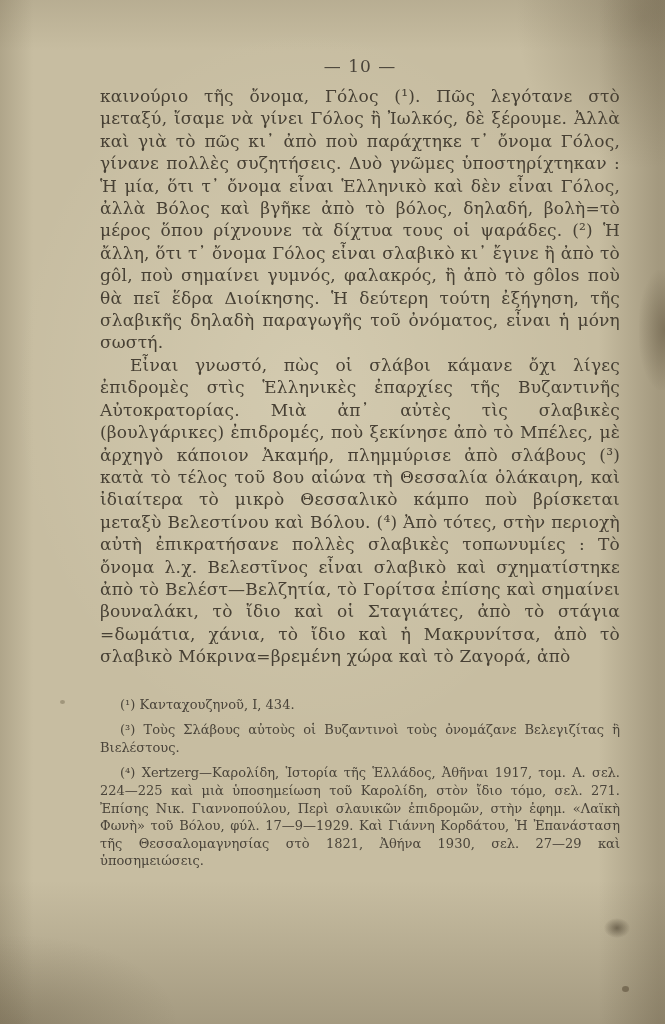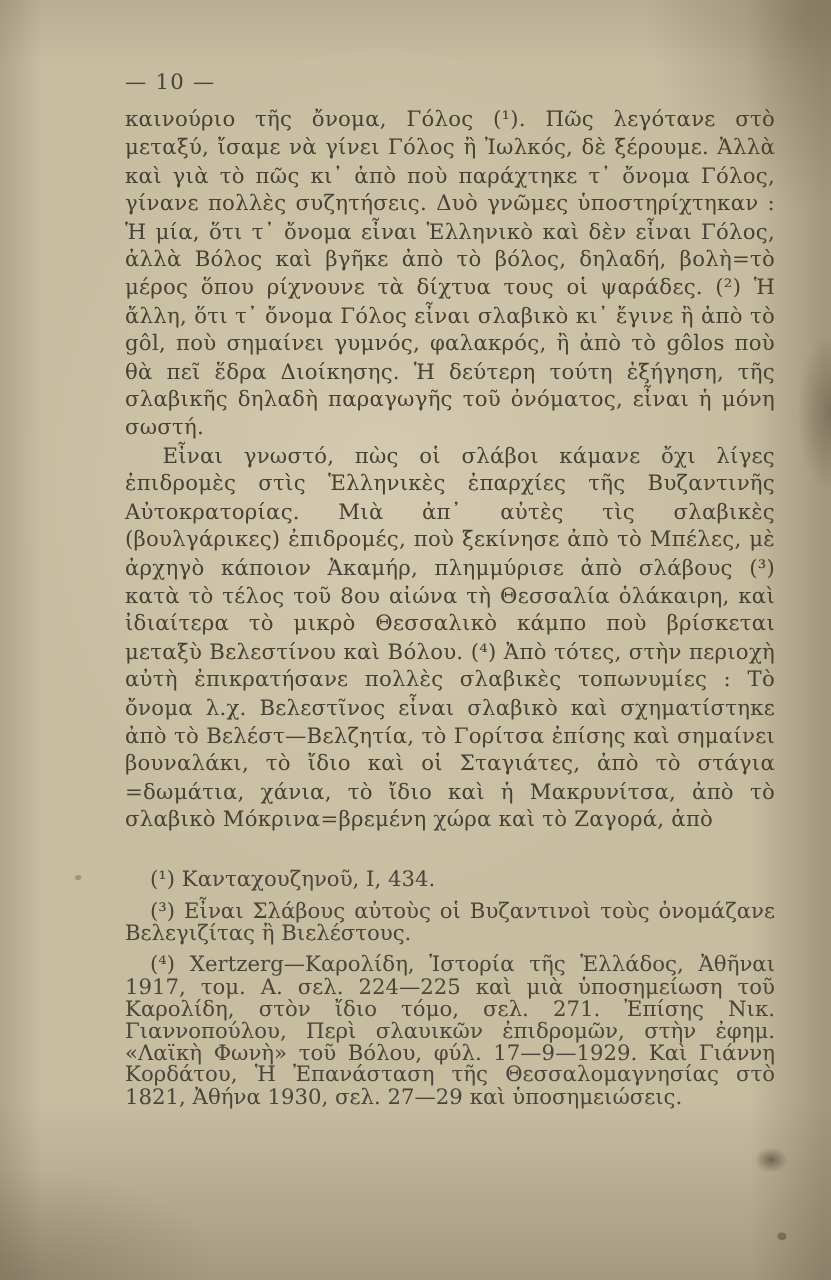--- a/index.html
+++ b/index.html
@@ -45,36 +45,37 @@
   }
   .stain.speck1 {
     top: 986px; left: 622px; width: 7px; height: 6px; border-radius: 50%;
     background: rgba(70,58,38,0.45);
   }
   .stain.speck2 {
     top: 700px; left: 60px; width: 5px; height: 4px; border-radius: 50%;
     background: rgba(70,58,38,0.30);
   }
   .page-number {
+    text-align: center;
     font-size: 17px;
     letter-spacing: 1px;
     margin-bottom: 9px;
     color: #4a443a;
   }
   .body-text {
     font-size: 17px;
     line-height: 22.4px;
     letter-spacing: 0.2px;
     text-align: justify;
   }
   .body-text p { margin: 0; }
   .body-text p.indent { text-indent: 30px; }
   .footnotes {
     margin-top: 28px;
-    font-size: 17px;
+    font-size: 13px;
     line-height: 17.6px;
     text-align: justify;
     color: #4a443a;
   }
   .footnotes p {
     margin: 0 0 8px 0;
     text-indent: 20px;
   }
 </style>
 </head>
@@ -91,17 +92,17 @@
 
   <div class="page-number">— 10 —</div>
 
   <div class="body-text">
     <p class="para">καινούριο τῆς ὄνομα, Γόλος (¹). Πῶς λεγότανε στὸ μεταξύ, ἴσαμε νὰ γίνει Γόλος ἢ Ἰωλκός, δὲ ξέρουμε. Ἀλλὰ καὶ γιὰ τὸ πῶς κι᾽ ἀπὸ ποὺ παράχτηκε τ᾽ ὄνομα Γόλος, γίνανε πολλὲς συζητήσεις. Δυὸ γνῶμες ὑποστηρίχτηκαν : Ἡ μία, ὅτι τ᾽ ὄνομα εἶναι Ἑλληνικὸ καὶ δὲν εἶναι Γόλος, ἀλλὰ Βόλος καὶ βγῆκε ἀπὸ τὸ βόλος, δηλαδή, βολὴ=τὸ μέρος ὅπου ρίχνουνε τὰ δίχτυα τους οἱ ψαράδες. (²) Ἡ ἄλλη, ὅτι τ᾽ ὄνομα Γόλος εἶναι σλαβικὸ κι᾽ ἔγινε ἢ ἀπὸ τὸ gôl, ποὺ σημαίνει γυμνός, φαλακρός, ἢ ἀπὸ τὸ gôlos ποὺ θὰ πεῖ ἕδρα Διοίκησης. Ἡ δεύτερη τούτη ἐξήγηση, τῆς σλαβικῆς δηλαδὴ παραγωγῆς τοῦ ὀνόματος, εἶναι ἡ μόνη σωστή.</p>
     <p class="para indent">Εἶναι γνωστό, πὼς οἱ σλάβοι κάμανε ὄχι λίγες ἐπιδρομὲς στὶς Ἑλληνικὲς ἐπαρχίες τῆς Βυζαντινῆς Αὐτοκρατορίας. Μιὰ ἀπ᾽ αὐτὲς τὶς σλαβικὲς (βουλγάρικες) ἐπιδρομές, ποὺ ξεκίνησε ἀπὸ τὸ Μπέλες, μὲ ἀρχηγὸ κάποιον Ἀκαμήρ, πλημμύρισε ἀπὸ σλάβους (³) κατὰ τὸ τέλος τοῦ 8ου αἰώνα τὴ Θεσσαλία ὁλάκαιρη, καὶ ἰδιαίτερα τὸ μικρὸ Θεσσαλικὸ κάμπο ποὺ βρίσκεται μεταξὺ Βελεστίνου καὶ Βόλου. (⁴) Ἀπὸ τότες, στὴν περιοχὴ αὐτὴ ἐπικρατήσανε πολλὲς σλαβικὲς τοπωνυμίες : Τὸ ὄνομα λ.χ. Βελεστῖνος εἶναι σλαβικὸ καὶ σχηματίστηκε ἀπὸ τὸ Βελέστ—Βελζητία, τὸ Γορίτσα ἐπίσης καὶ σημαίνει βουναλάκι, τὸ ἴδιο καὶ οἱ Σταγιάτες, ἀπὸ τὸ στάγια =δωμάτια, χάνια, τὸ ἴδιο καὶ ἡ Μακρυνίτσα, ἀπὸ τὸ σλαβικὸ Μόκρινα=βρεμένη χώρα καὶ τὸ Ζαγορά, ἀπὸ</p>
   </div>
 
   <div class="footnotes">
     <p>(¹) Κανταχουζηνοῦ, Ι, 434.</p>
-    <p>(³) Εἶναι Σλάβους αὐτοὺς οἱ Βυζαντινοὶ τοὺς ὀνομάζανε Βελεγιζίτας ἢ Βιελέστους.</p>
+    <p>(³) Τοὺς Σλάβους αὐτοὺς οἱ Βυζαντινοὶ τοὺς ὀνομάζανε Βελεγιζίτας ἢ Βιελέστους.</p>
     <p>(⁴) Xertzerg—Καρολίδη, Ἱστορία τῆς Ἑλλάδος, Ἀθῆναι 1917, τομ. Α. σελ. 224—225 καὶ μιὰ ὑποσημείωση τοῦ Καρολίδη, στὸν ἴδιο τόμο, σελ. 271. Ἐπίσης Νικ. Γιαννοπούλου, Περὶ σλαυικῶν ἐπιδρομῶν, στὴν ἐφημ. «Λαϊκὴ Φωνὴ» τοῦ Βόλου, φύλ. 17—9—1929. Καὶ Γιάννη Κορδάτου, Ἡ Ἐπανάσταση τῆς Θεσσαλομαγνησίας στὸ 1821, Ἀθήνα 1930, σελ. 27—29 καὶ ὑποσημειώσεις.</p>
   </div>
 
 </div>
 
 </body></html>

